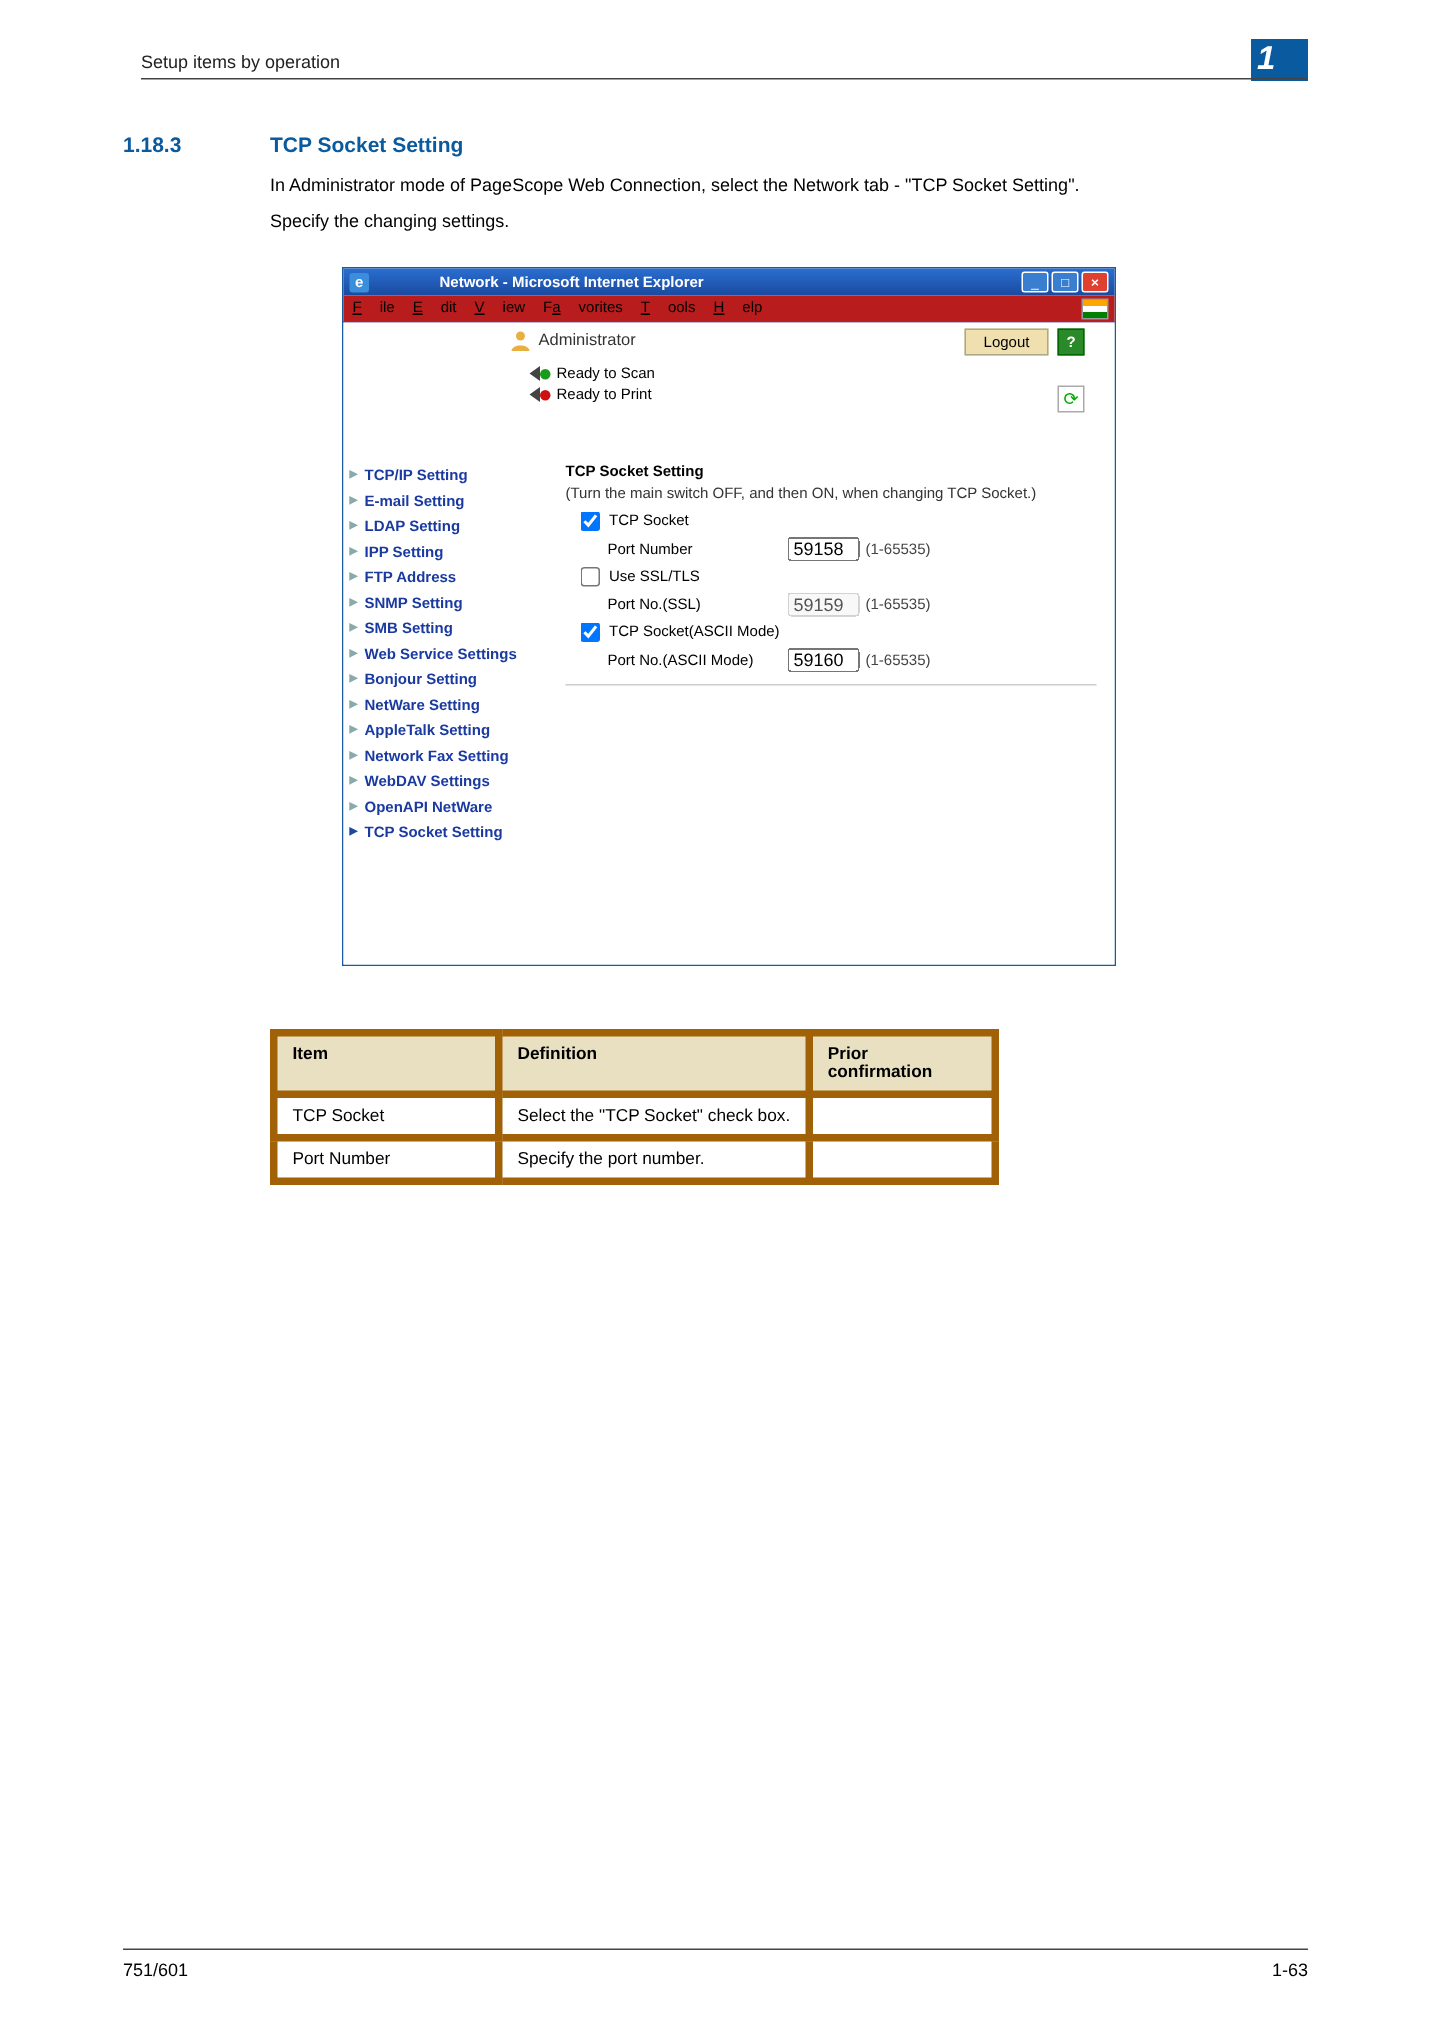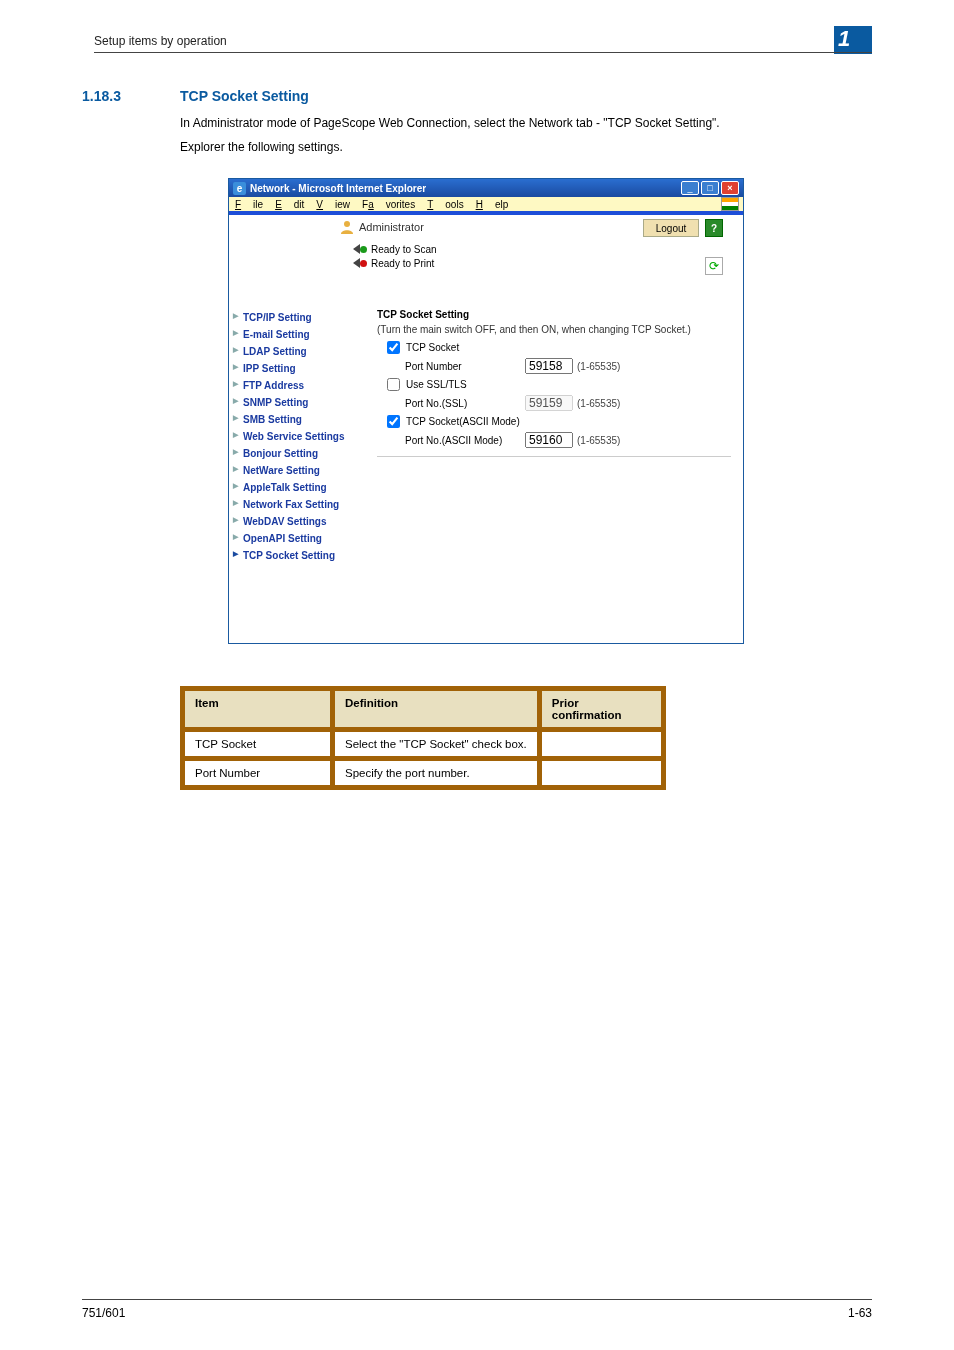--- a/index.html
+++ b/index.html
@@ -14,27 +14,27 @@
 
   .sec-num { position: absolute; left: 82px; top: 88px; color: #0a5aa0; font-weight: bold; font-size: 14px; }
   .sec-title { position: absolute; left: 180px; top: 88px; color: #0a5aa0; font-weight: bold; font-size: 14px; }
   .para1 { position: absolute; left: 180px; top: 114px; right: 82px; font-size: 12px; line-height: 18px; }
   .para2 { position: absolute; left: 180px; top: 138px; right: 82px; font-size: 12px; line-height: 18px; }
 
   
   .win { position: absolute; left: 228px; top: 178px; width: 516px; height: 466px; border: 1px solid #1a5aa0; background: #fff; font-family: Tahoma, Arial, sans-serif; font-size: 10px; }
   .titlebar { height: 18px; background: linear-gradient(#2a6ed0, #1a4aa0); display: flex; align-items: center; padding: 0 4px; color: #fff; }
   .titlebar .ieicon { width: 13px; height: 13px; background: #3a8edb; margin-right: 4px; display: inline-flex; align-items: center; justify-content: center; border-radius: 2px; font-weight: bold; }
-  .titlebar .title { flex: 1; font-size: 10px; font-weight: bold; }
+  .titlebar .title { flex: 1; font-size: 10px; font-weight: bold; margin-left: 43px; }
   .titlebar .wbtn { width: 18px; height: 14px; margin-left: 2px; display: inline-flex; align-items: center; justify-content: center; border: 1px solid #fff; border-radius: 2px; font-size: 9px; }
   .titlebar .wbtn.min { background: #3a7ed0; }
   .titlebar .wbtn.max { background: #3a7ed0; }
   .titlebar .wbtn.close { background: #e04030; color: #fff; font-weight: bold; }
 
-  .menubar { height: 18px; background: #fef9c3; border-bottom: 4px solid #1d4ed8; padding-left: 6px; display: flex; align-items: center; }
+  .menubar { height: 18px; background: #b91c1c; border-bottom: 1px solid #1d4ed8; padding-left: 6px; display: flex; align-items: center; }
   .menubar span { margin-right: 12px; font-size: 10px; }
   .menubar .u { text-decoration: underline; }
   .menubar .flag { margin-left: auto; width: 18px; height: 14px; background: linear-gradient(to bottom, orange 33%, white 33%, white 66%, green 66%); border: 1px solid #999; margin-right: 4px; }
 
   .content { position: relative; height: calc(100% - 36px); background: #fff; }
 
   .toprow { position: absolute; left: 0; right: 0; top: 0; height: 66px; }
   .logo { position: absolute; left: 110px; top: 4px; width: 16px; height: 16px; }
   .logo svg { width: 16px; height: 16px; }
   .admin-label { position: absolute; left: 130px; top: 6px; font-size: 11px; color: #333; }
@@ -91,21 +91,21 @@
   <div class="header-label">Setup items by operation</div>
   <div class="header-badge">
       <div class="inner">1</div>
     </div>
   <div class="header-line"></div>
 </div>
 
 <div class="sec-num">1.18.3</div>
 <div class="sec-title">TCP Socket Setting</div>
 <div class="para1">In Administrator mode of PageScope Web Connection, select the Network tab - "TCP Socket Setting".</div>
-<div class="para2">Explorer the following settings.</div>
+<div class="para2">Specify the changing settings.</div>
 
 <div class="win">
   <div class="titlebar">
     <span class="ieicon">e</span>
     <span class="title">Network - Microsoft Internet Explorer</span>
     <span class="wbtn min">_</span>
     <span class="wbtn max">□</span>
     <span class="wbtn close">×</span>
   </div>
   <div class="menubar">
@@ -155,21 +155,21 @@
       <a>IPP Setting</a>
       <a>FTP Address</a>
       <a>SNMP Setting</a>
       <a>SMB Setting</a>
       <a>Web Service Settings</a>
       <a>Bonjour Setting</a>
       <a>NetWare Setting</a>
       <a>AppleTalk Setting</a>
       <a>Network Fax Setting</a>
       <a>WebDAV Settings</a>
-      <a>OpenAPI Setting</a>
+      <a>OpenAPI NetWare</a>
       <a class="active">TCP Socket Setting</a>
     </div>
 
     <div class="panel">
       <div class="panel-title">TCP Socket Setting</div>
       <div class="panel-sub">(Turn the main switch OFF, and then ON, when changing TCP Socket.)</div>
 
       <div class="panel-row">
         <input type="checkbox" class="cb" checked="" style="">
         <span>TCP Socket</span>

